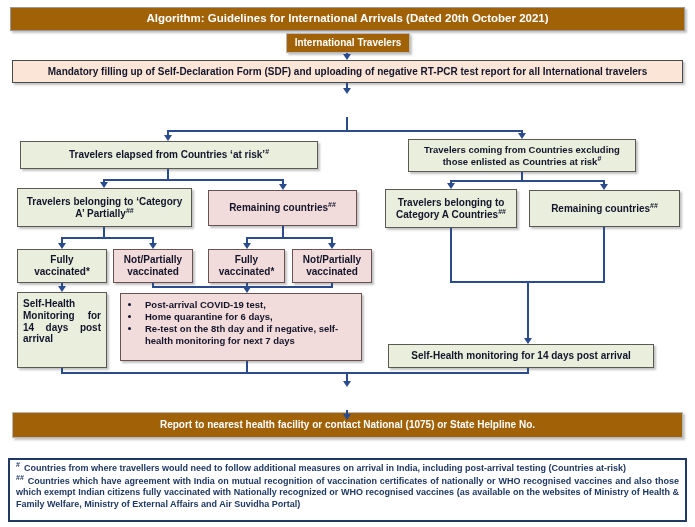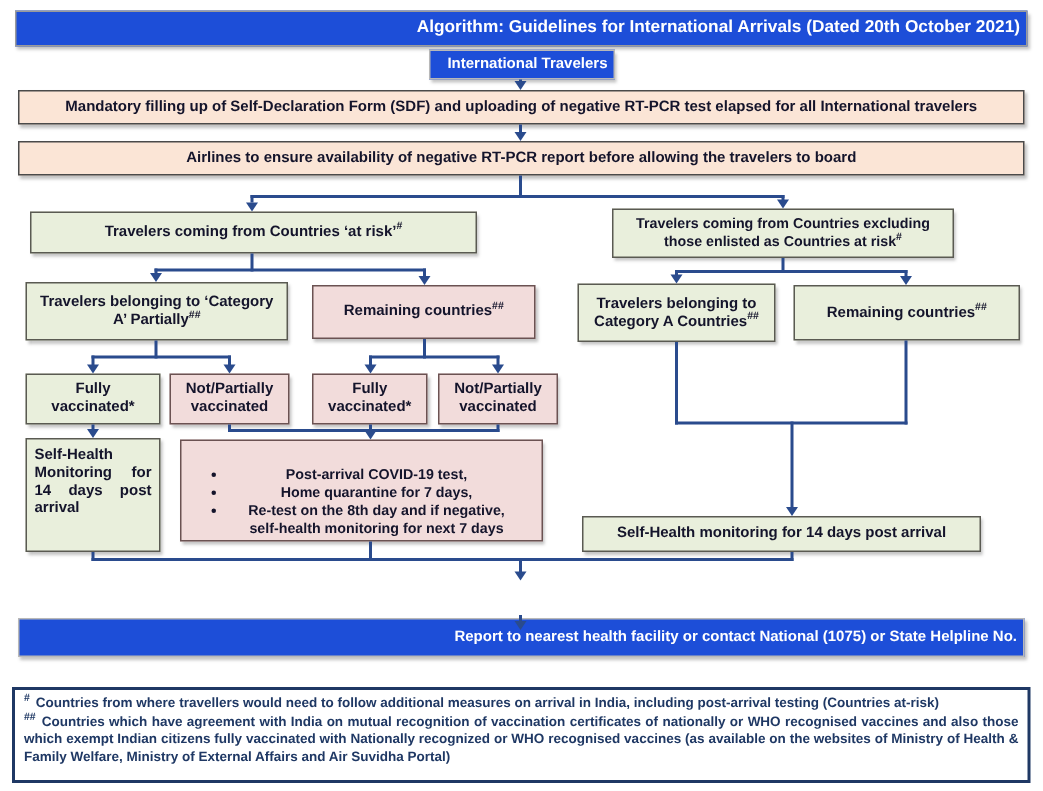--- a/index.html
+++ b/index.html
@@ -5,58 +5,55 @@
   html,body{margin:0;padding:0;background:#ffffff;}
   #canvas{
     position:relative;width:695px;height:527px;background:#ffffff;
     font-family:"Liberation Sans", sans-serif;overflow:hidden;
   }
   .box{
     position:absolute;box-sizing:border-box;display:flex;align-items:center;justify-content:center;
     text-align:center;font-weight:bold;color:#14142b;border:1px solid #4a4a4a;
     padding:2px 4px;line-height:1.18;box-shadow:1.5px 2px 2px rgba(80,80,80,.35);
   }
-  .navybox{background:#1d4ed8;color:#ffffff;border:1px solid #b8b8b8;justify-content:flex-end;}
+  .navybox{background:#a16207;color:#ffffff;border:1px solid #b8b8b8;}
   .peach{background:#FBE5D6;}
   .green{background:#E9EFDC;border:1px solid #5a5a52;}
   .pink{background:#F2DCDB;border:1px solid #6b5252;}
   .plainbox{background:#ffffff;border:2px solid #1F3864;color:#1F3864;
     position:absolute;box-sizing:border-box;font-weight:bold;text-align:left;box-shadow:none;}
   .vline,.hline{position:absolute;background:#2A4B8D;}
   .arrow{position:absolute;width:0;height:0;border-left:4px solid transparent;
     border-right:4px solid transparent;border-top:6px solid #2A4B8D;}
   sup{font-size:7px;line-height:0;}
-  ul.bullets{margin:12px;padding:0 0 0 16px;text-align:center;}
+  ul.bullets{margin:0;padding:0 0 0 16px;text-align:left;}
   ul.bullets li{margin:0 0 1px 0;padding-left:4px;}
   .fn-line{margin:0 0 1px 0;}
   .fm{margin-right:4px;}
 </style>
 </head>
 <body>
 
 <div id="canvas">
 
   <div class="box navybox" style="left:10px;top:7px;width:675px;height:24px;font-size:11.5px;border:1px solid #9a9a9a;">
     <span>Algorithm: Guidelines for International Arrivals (Dated 20th October 2021)</span>
   </div>
 
   <div class="box navybox" style="left:286px;top:33px;width:124px;height:20px;font-size:10px;">
     <span>International Travelers</span>
   </div>
 
   <div class="box peach" style="left:12px;top:60px;width:671px;height:23px;font-size:10px;">
-    <span>Mandatory filling up of Self-Declaration Form (SDF) and uploading of negative RT-PCR test elapsed for all International  travelers</span>
+    <span>Mandatory filling up of Self-Declaration Form (SDF) and uploading of negative RT-PCR test report for all International  travelers</span>
   </div>
 
-  <div class="box peach" style="left:12px;top:94px;width:671px;height:23px;font-size:10px;">
-    <span>Airlines to ensure availability of negative RT-PCR report before allowing the travelers to board</span>
-  </div>
 
   <div class="box green" style="left:20px;top:141px;width:298px;height:28px;font-size:10px;">
-    <span><span>Travelers coming from Countries ‘at risk’</span><sup>#</sup></span>
+    <span><span>Travelers elapsed from Countries ‘at risk’</span><sup>#</sup></span>
   </div>
 
   <div class="box green" style="left:408px;top:139px;width:228px;height:33px;font-size:9.5px;">
     <span><span>Travelers coming from Countries excluding those enlisted as Countries at risk</span><sup>#</sup></span>
   </div>
 
   <div class="box green" style="left:17px;top:188px;width:175px;height:39px;font-size:10px;">
     <span><span>Travelers belonging to ‘Category A’ Partially</span><sup>##</sup></span>
   </div>
 
@@ -85,21 +82,21 @@
     <span>Not/Partially vaccinated</span>
   </div>
 
   <div class="box green" style="left:17px;top:292px;width:90px;height:76px;font-size:10px;align-items:flex-start;text-align:justify;padding:5px 5px;">
     <span>Self-Health Monitoring for 14 days post arrival</span>
   </div>
 
   <div class="box pink" style="left:120px;top:293px;width:242px;height:68px;font-size:9.5px;align-items:flex-start;padding:5px 4px 2px 4px;">
     <ul class="bullets">
       <li>Post-arrival COVID-19 test,</li>
-      <li>Home quarantine for 7 days,</li>
+      <li>Home quarantine for 6 days,</li>
       <li>Re-test on the 8th day and if negative, self-health monitoring for next 7 days</li>
     </ul>
   </div>
 
   <div class="box green" style="left:388px;top:344px;width:266px;height:24px;font-size:10px;">
     <span>Self-Health monitoring for 14 days post arrival</span>
   </div>
 
 
   <div class="box navybox" style="left:12px;top:412px;width:671px;height:26px;font-size:10px;">

